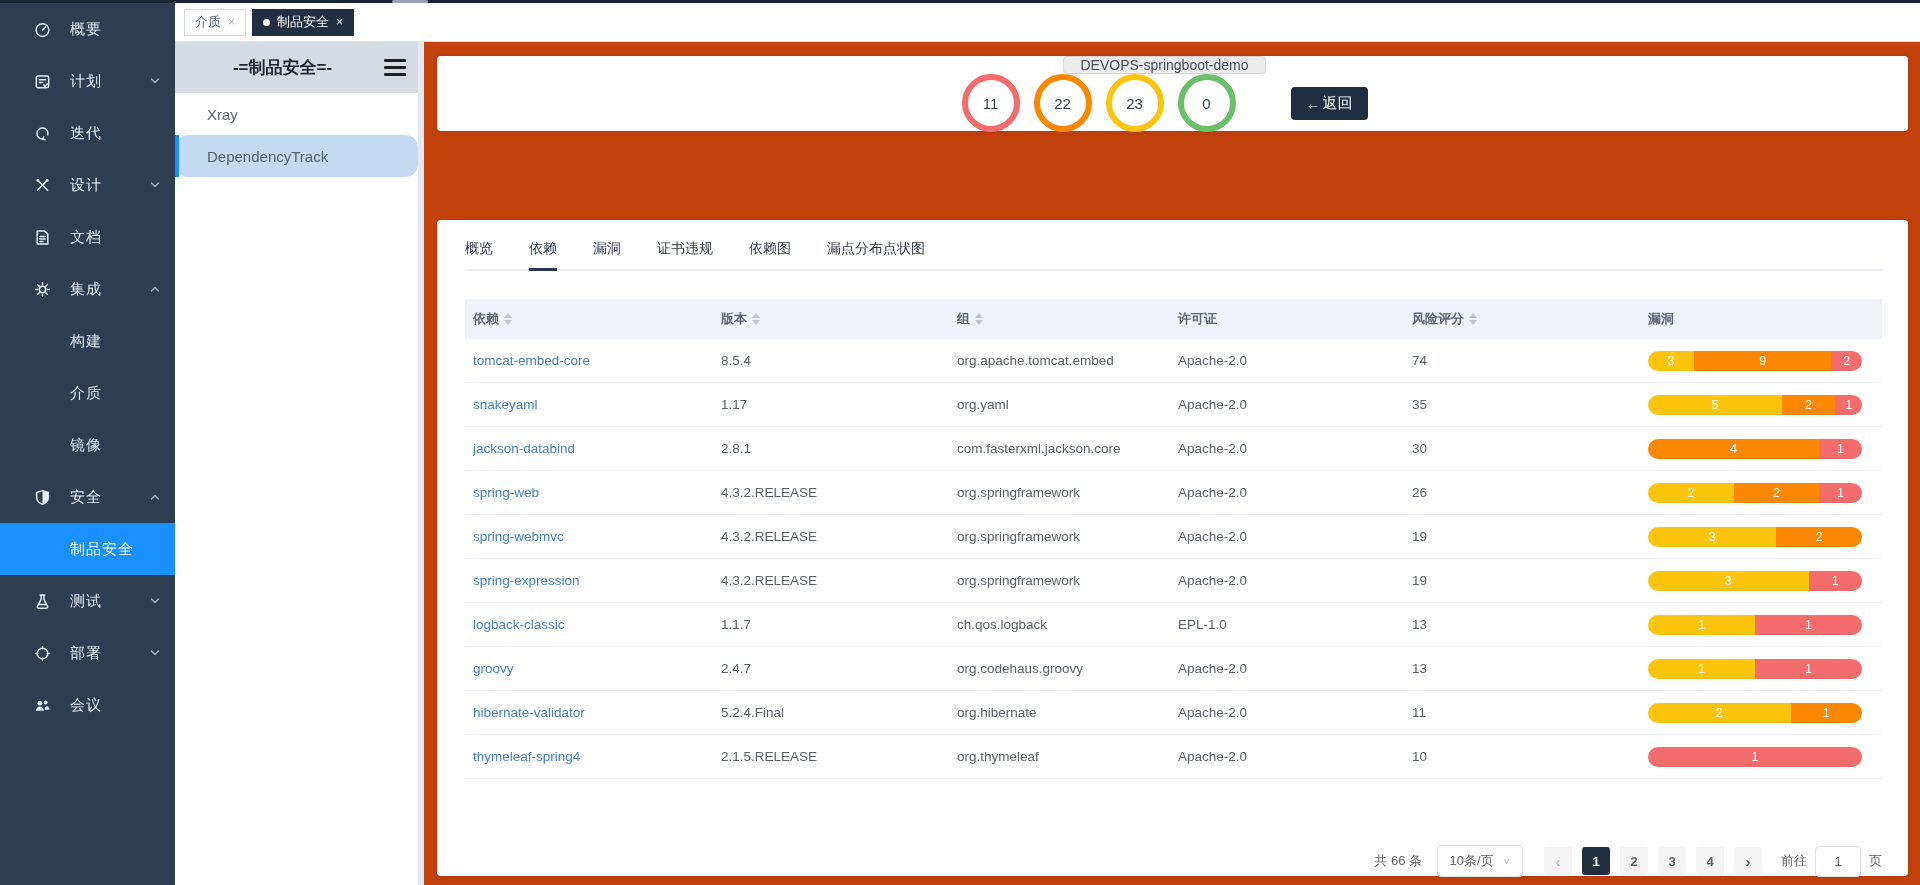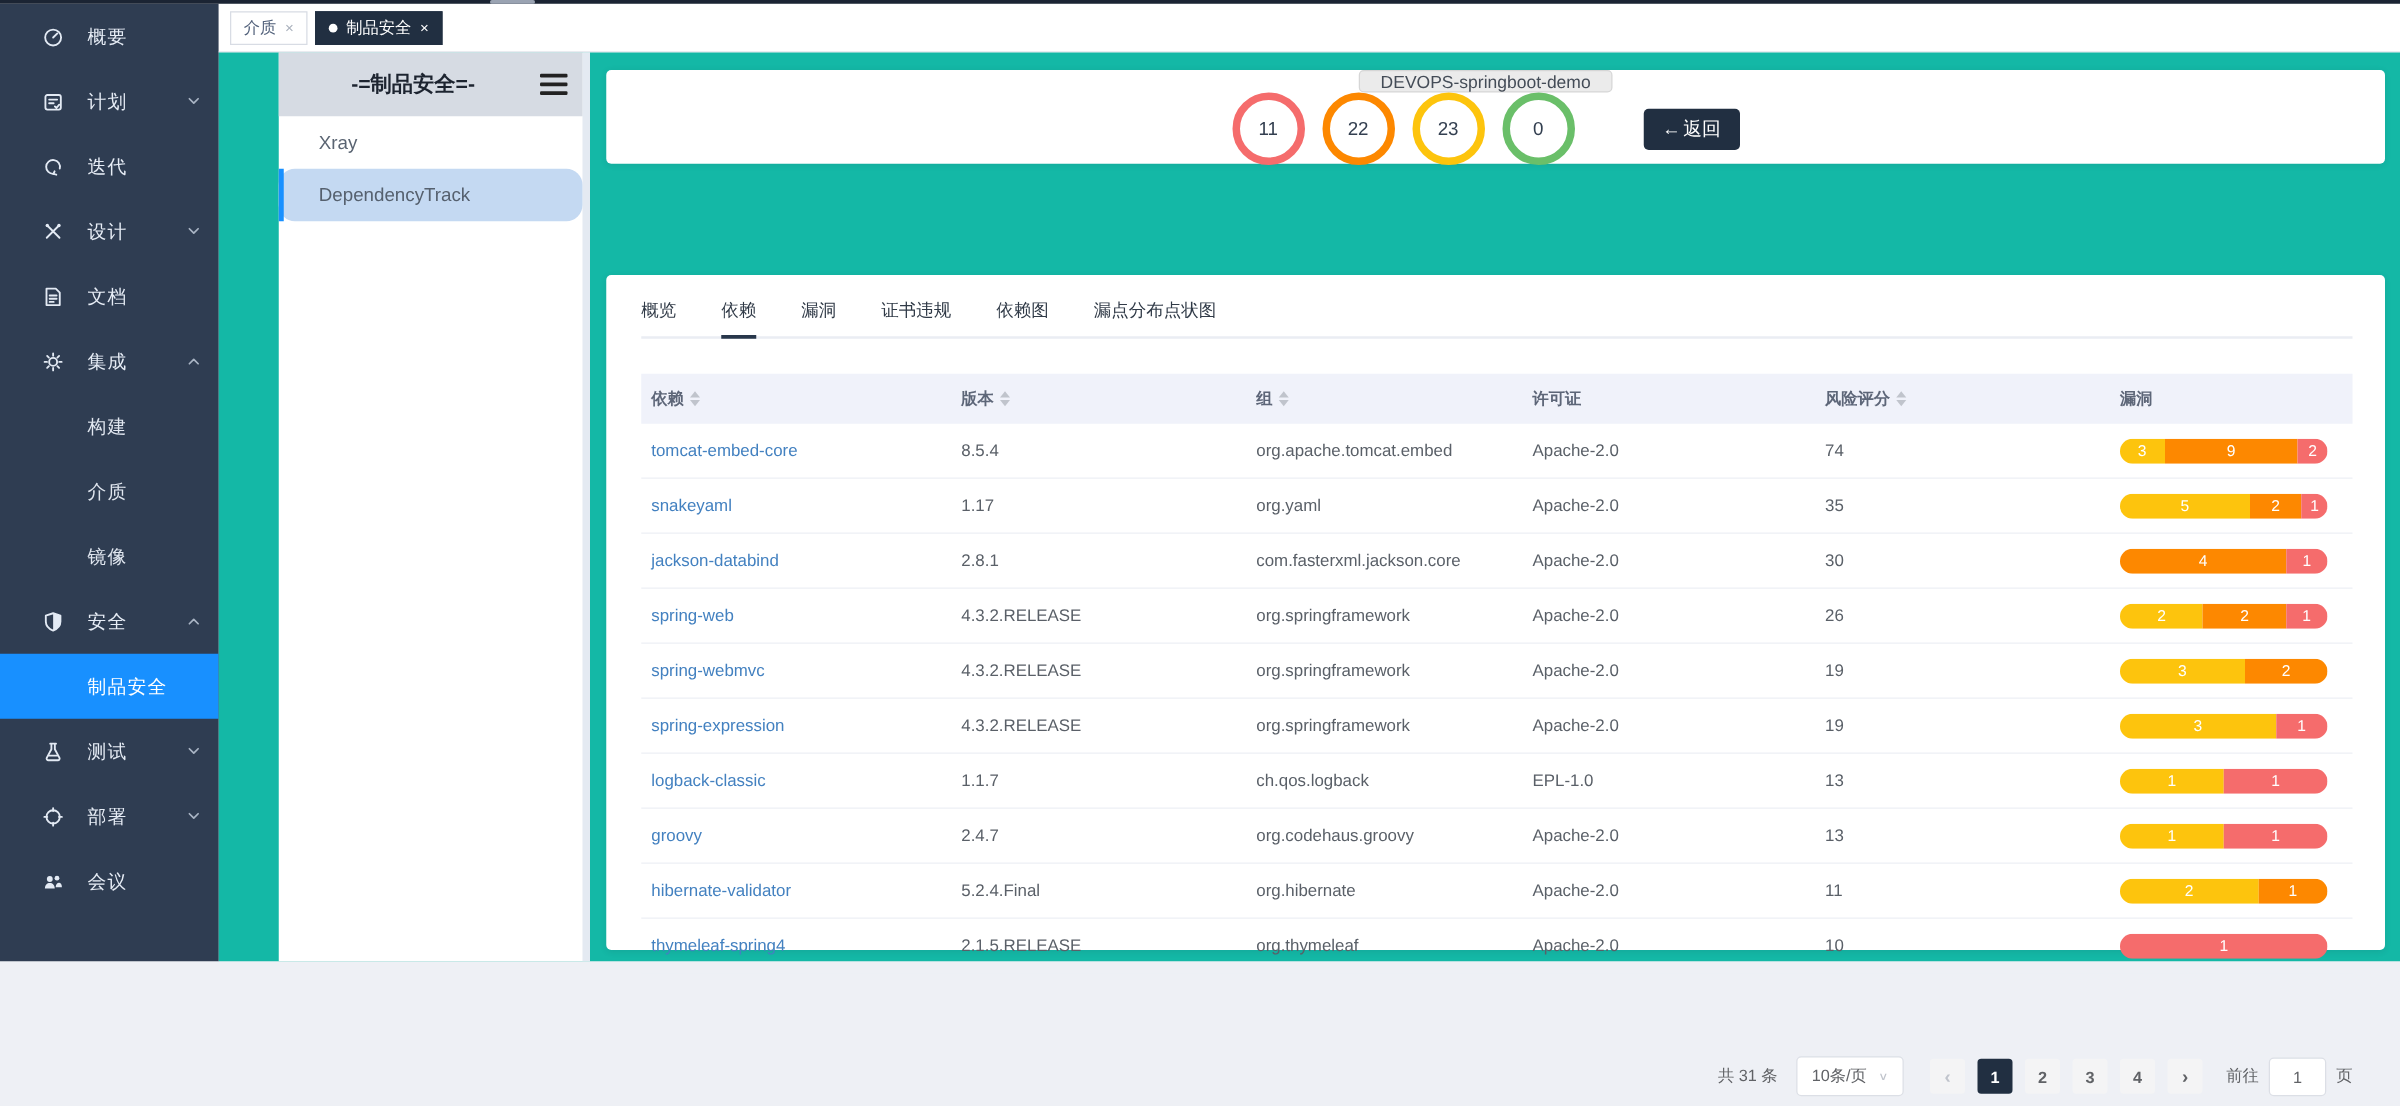--- a/index.html
+++ b/index.html
@@ -3,21 +3,21 @@
 <meta charset="utf-8">
 <style>
   * { margin:0; padding:0; box-sizing:border-box; }
   html,body { width:1920px; height:885px; overflow:hidden; background:#eef0f5;
     font-family:"Liberation Sans","DejaVu Sans",sans-serif; }
 
   
   .top-strip { height:3px; background:#1b2433; position:relative; }
   .strip-thumb { position:absolute; left:392px; top:0; width:36px; height:3px; background:#9aa3b2; border-radius:2px; }
 
-  .app { display:flex; height:766px; }
+  .app { display:flex; height:882px; }
 
   
   .sidebar { width:175px; background:#2f3d52; flex-shrink:0; overflow:hidden; }
   .side-item { height:52px; display:flex; align-items:center; padding:0 14px 0 34px;
     color:#e7edf6; font-size:15px; cursor:pointer; }
   .side-item .s-icon { width:19px; height:17px; margin-right:17px; color:#e3eaf4; flex-shrink:0; }
   .side-item .s-icon svg { width:17px; height:17px; display:block; }
   .side-item .s-label { flex:1; letter-spacing:1px; }
   .side-item .s-chev { width:12px; height:12px; color:#a9b4c4; }
   .side-item .s-chev svg { width:12px; height:12px; display:block; }
@@ -30,21 +30,21 @@
 
   
   .tabbar { height:39px; background:#fff; border-bottom:1px solid #e2e5eb; display:flex; align-items:center; padding-left:9px; gap:6px; flex-shrink:0; }
   .tab-chip { height:27px; display:inline-flex; align-items:center; gap:7px; padding:0 10px;
     background:#fff; border:1px solid #d8dce4; color:#51607a; font-size:13px; cursor:pointer; }
   .tab-chip .chip-x { font-size:12px; color:#a9b0bc; cursor:pointer; }
   .tab-chip.active { background:#212f41; border-color:#212f41; color:#fff; }
   .tab-chip.active .chip-x { color:#fff; }
   .chip-dot { width:7px; height:7px; border-radius:50%; background:#fff; }
 
-  .body { flex:1; display:flex; min-height:0; background:#14b8a6;padding-left:48px; }
+  .body { flex:1; display:flex; min-height:0; background:#c2410c; }
 
   
   .panel { width:249px; background:#fff; flex-shrink:0; border-right:6px solid #e4eaf2; }
   .panel-header { height:51px; background:#d6dbe3; display:flex; align-items:center; padding:0 12px 0 6px; }
   .panel-title { flex:1; text-align:center; font-size:17px; font-weight:bold; color:#1d2430; }
   .hamburger { width:22px; cursor:pointer; display:flex; flex-direction:column; gap:4px; }
   .hamburger i { display:block; height:3px; background:#222; border-radius:1px; }
   .panel-item { height:42px; display:flex; align-items:center; padding-left:32px;
     font-size:15px; color:#5a6472; cursor:pointer; position:relative; }
   .panel-item.active { background:#c4d9f2; color:#55606e;border-radius:13px; }
@@ -472,21 +472,21 @@
                 <div class="td">10</div>
                 <div class="td bar-cell">
                   <div class="vbar">
                     <span class="vseg" style="width: 100%; background: rgb(245, 108, 108);">1</span>
                   </div>
                 </div>
               </div>
             </div>
 
           <div class="pagination">
-            <span class="pg-total">共 31 条</span>
+            <span class="pg-total">共 66 条</span>
             <div class="pg-select">
               <span>10条/页</span>
               <span class="sel-chev">∨</span>
             </div>
             <button class="pg-btn arrow prev">‹</button>
             <span id="pg-pages" style="display:flex">
                 <button class="pg-btn active">1</button>
                 <button class="pg-btn">2</button>
                 <button class="pg-btn">3</button>
                 <button class="pg-btn">4</button>

